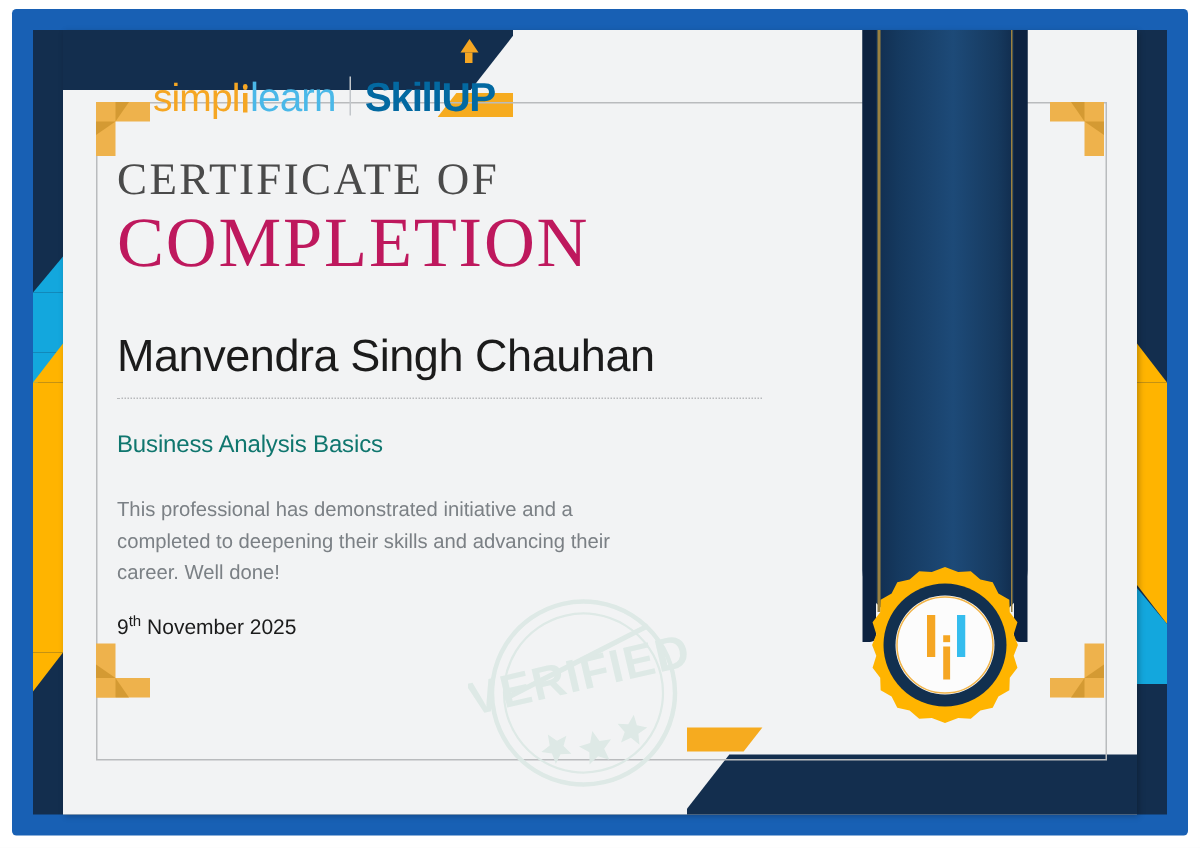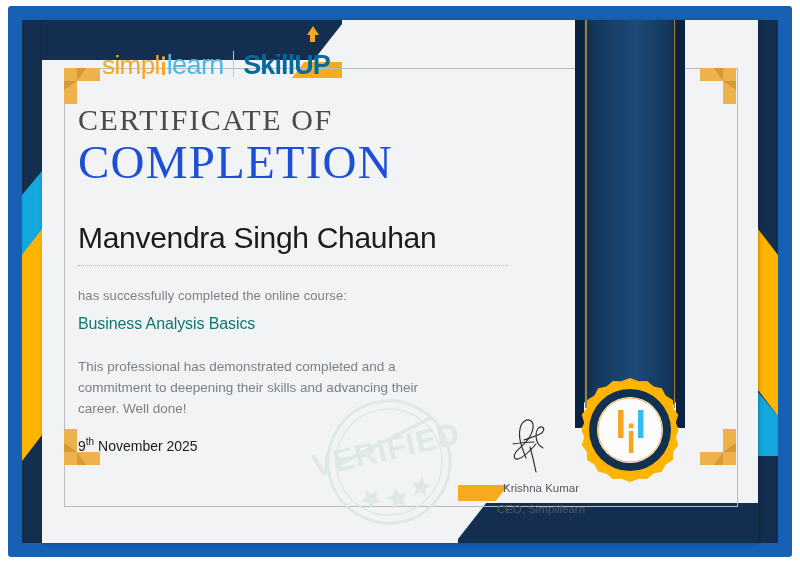--- a/index.html
+++ b/index.html
@@ -382,21 +382,21 @@
     font-size: 30px;
     letter-spacing: 1.6px;
     color: #4a4a4a;
     line-height: 1.05;
     margin-bottom: 2px;
   }
   .title-2 {
     font-family: "Liberation Serif", serif;
     font-size: 47px;
     letter-spacing: 1.2px;
-    color: #1d4ed8;
+    color: #be185d;
     line-height: 1.05;
     margin-bottom: 34px;
   }
 
   .recipient {
     font-size: 30px;
     color: #1b1b1b;
     letter-spacing: -0.3px;
     padding-bottom: 10px;
   }
@@ -577,40 +577,25 @@
           <span class="logo-arrow"></span>
         </span>
       </div>
 
       <div class="title-1">CERTIFICATE OF</div>
       <div class="title-2">COMPLETION</div>
 
       <div class="recipient">Manvendra Singh Chauhan</div>
       <div class="recipient-rule"></div>
 
-      <div class="intro">has successfully completed the online course:</div>
       <div class="course">Business Analysis Basics</div>
 
-      <div class="blurb">This professional has demonstrated completed and a commitment to deepening their skills and advancing their career. Well done!</div>
+      <div class="blurb">This professional has demonstrated initiative and a completed to deepening their skills and advancing their career. Well done!</div>
 
       <div class="date">
         <span>9</span><sup>th</sup>
         <span>November 2025</span>
       </div>
     </div>
 
-    <div class="signature">
-      <svg width="150" height="62" viewBox="0 0 150 62">
-        <g fill="none" stroke="#2b2b2b" stroke-width="1.15" stroke-linecap="round" stroke-linejoin="round">
-          <path d="M60,44 C56,34 52,24 54,15 C55,8 61,4 65,7 C69,10 67,18 63,24
-                   C59,30 53,34 50,38 C47,42 48,46 52,45 C58,43 65,36 70,30"></path>
-          <path d="M58,26 C63,24 70,22 74,20 C78,18 79,14 76,13 C73,12 70,16 70,21
-                   C70,27 73,32 77,34"></path>
-          <path d="M47,30 C53,29 61,28 68,28"></path>
-          <path d="M64,33 C66,40 68,48 70,58"></path>
-        </g>
-      </svg>
-      <div class="sig-name">Krishna Kumar</div>
-      <div class="sig-role">CEO, Simplilearn</div>
-    </div>
 
   </div>
 </div>
 
 </body></html>

